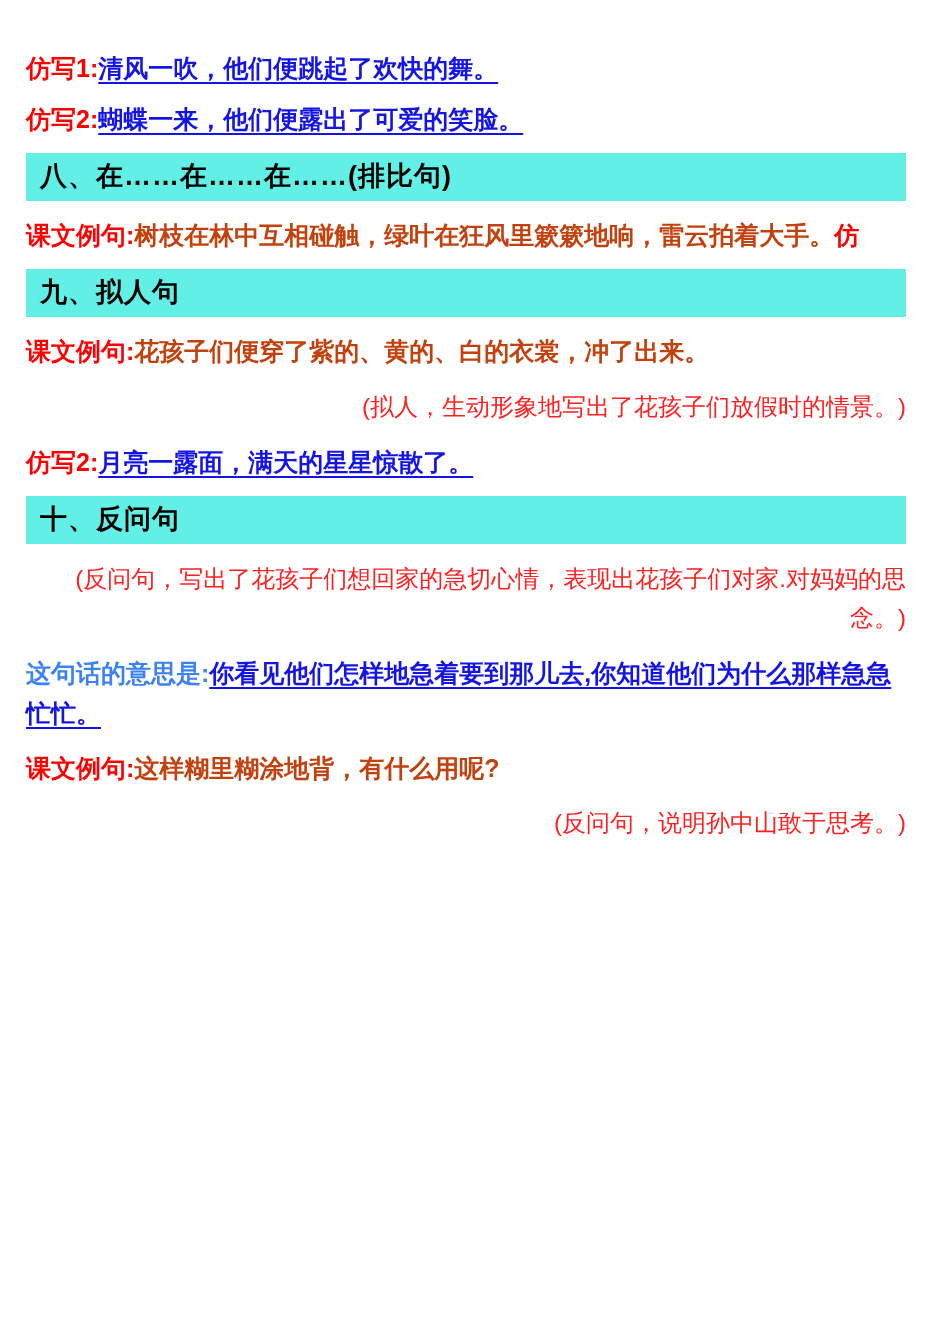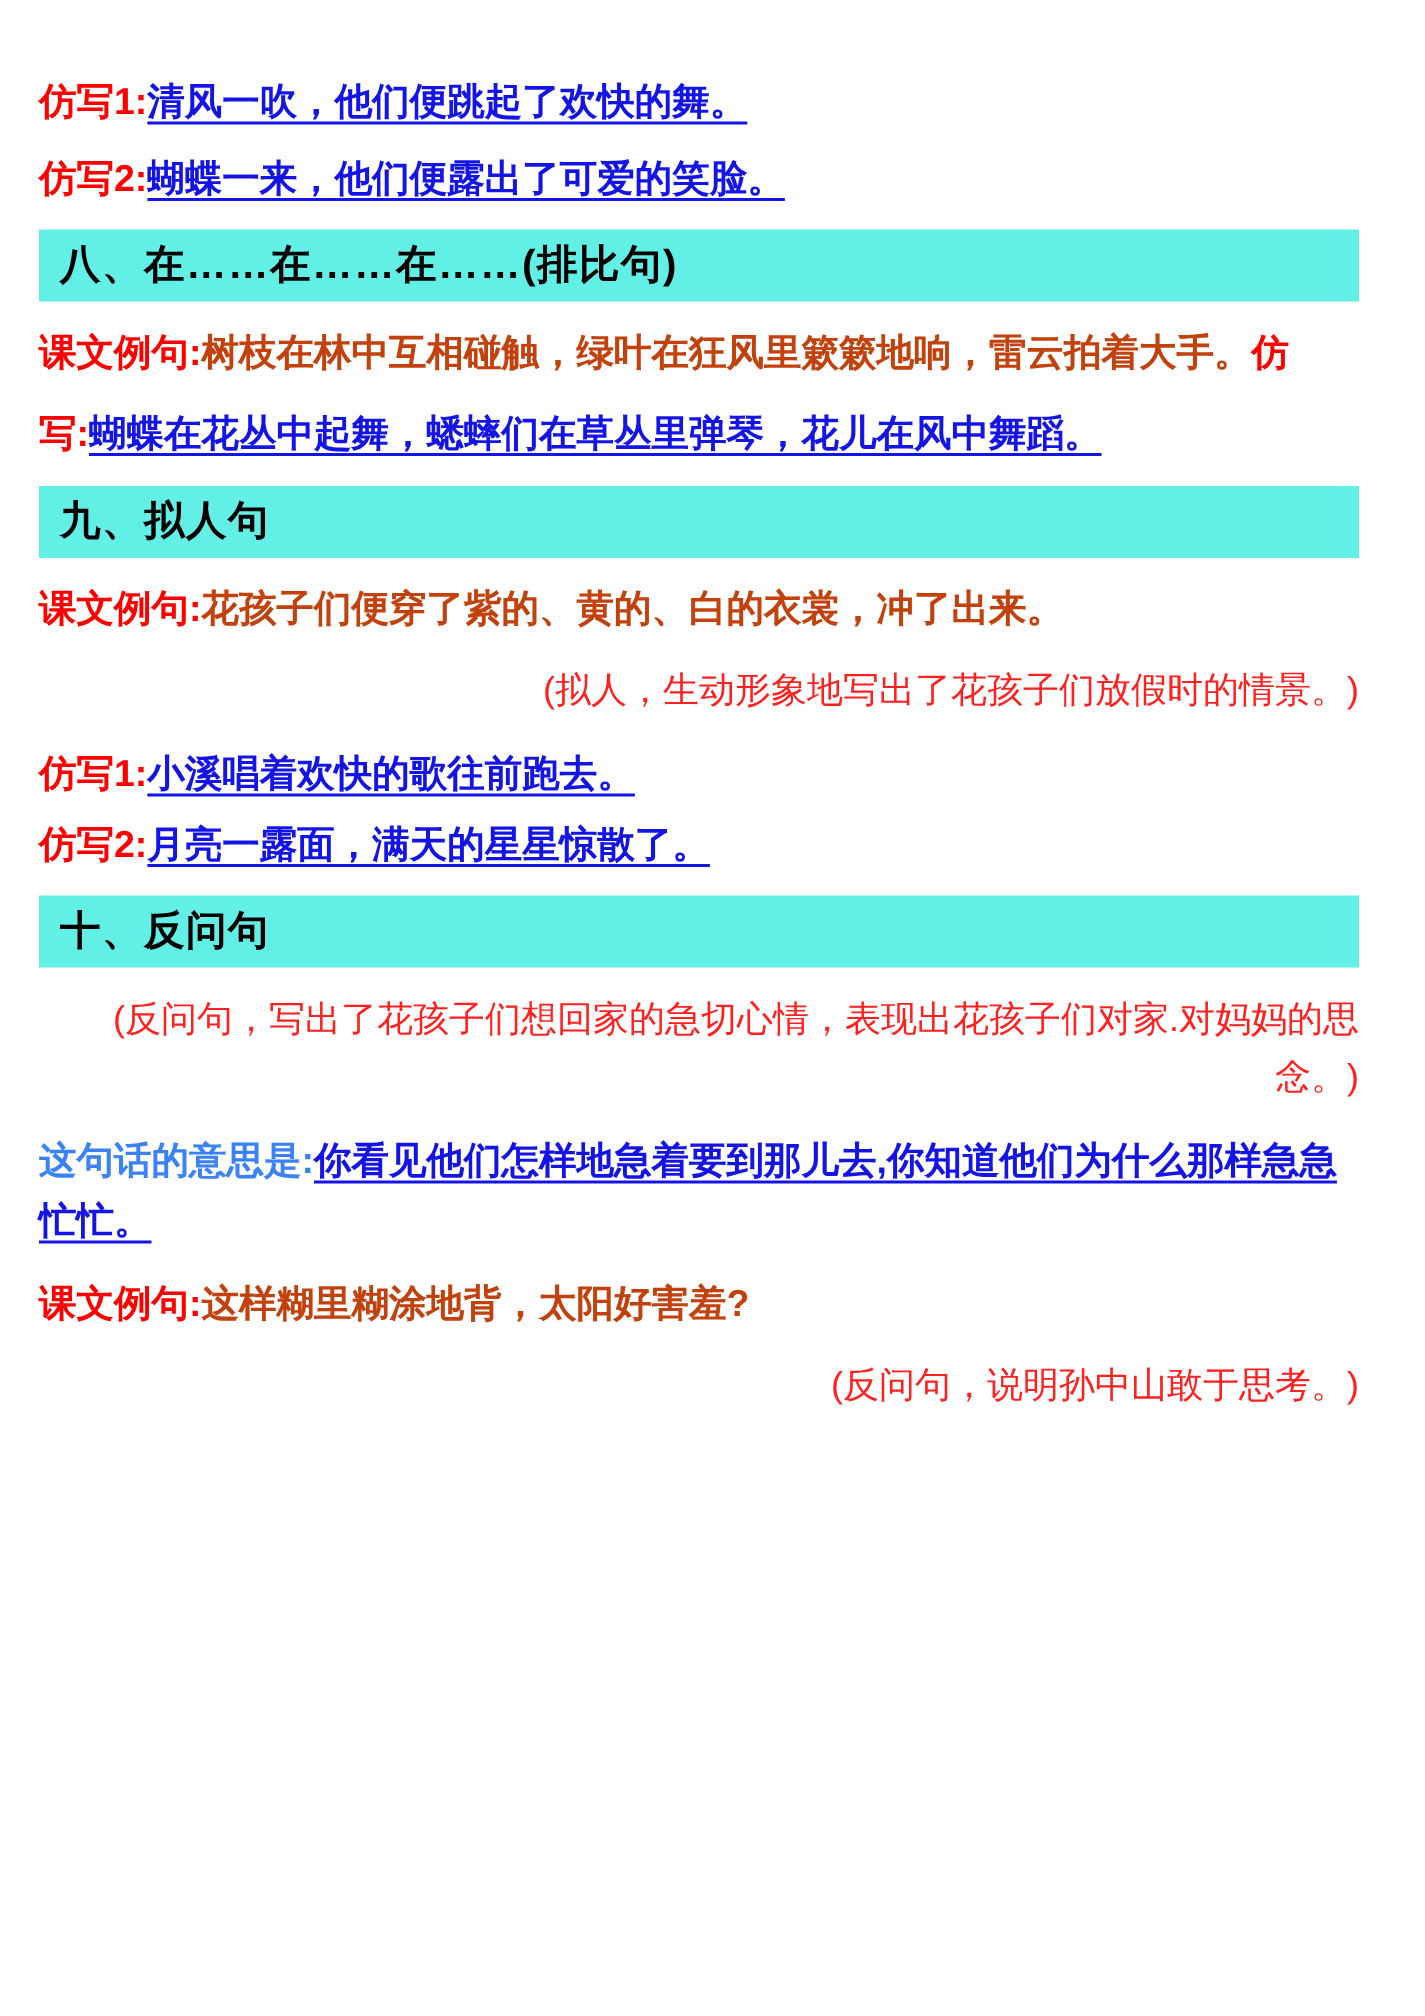--- a/index.html
+++ b/index.html
@@ -81,49 +81,43 @@
   <div class="line tight">
     <span class="label-red">仿写2:</span><span class="blue-ul">蝴蝶一来，他们便露出了可爱的笑脸。</span>
   </div>
 
   <div class="section-bar">八、在……在……在……(排比句)</div>
 
   <div class="line">
     <span class="label-red">课文例句:</span><span class="plain-body">树枝在林中互相碰触，绿叶在狂风里簌簌地响，雷云拍着大手。</span><span class="label-red">仿</span>
   </div>
 
-  <div class="line">
-    <span class="label-red">写:</span><span class="blue-ul">蝴蝶在花丛中起舞，蟋蟀们在草丛里弹琴，花儿在风中舞蹈。</span>
-  </div>
 
   <div class="section-bar">九、拟人句</div>
 
   <div class="line">
     <span class="label-red">课文例句:</span><span class="plain-body">花孩子们便穿了紫的、黄的、白的衣裳，冲了出来。</span>
   </div>
 
   <div class="red-note">(拟人，生动形象地写出了花孩子们放假时的情景。)</div>
 
-  <div class="line compact">
-    <span class="label-red">仿写1:</span><span class="blue-ul">小溪唱着欢快的歌往前跑去。</span>
-  </div>
 
   <div class="line compact">
     <span class="label-red">仿写2:</span><span class="blue-ul">月亮一露面，满天的星星惊散了。</span>
   </div>
 
 
   <div class="section-bar">十、反问句</div>
 
 
   <div class="red-note">(反问句，写出了花孩子们想回家的急切心情，表现出花孩子们对家.对妈妈的思念。)</div>
 
   <div class="line compact">
     <span class="black-bold">这句话的意思是:</span><span class="blue-ul">你看见他们怎样地急着要到那儿去,你知道他们为什么那样急急忙忙。</span>
   </div>
 
   <div class="line">
-    <span class="label-red">课文例句:</span><span class="plain-body">这样糊里糊涂地背，太阳好害羞?</span>
+    <span class="label-red">课文例句:</span><span class="plain-body">这样糊里糊涂地背，有什么用呢?</span>
   </div>
 
   <div class="red-note">(反问句，说明孙中山敢于思考。)</div>
 
 </div>
 
 </body></html>

